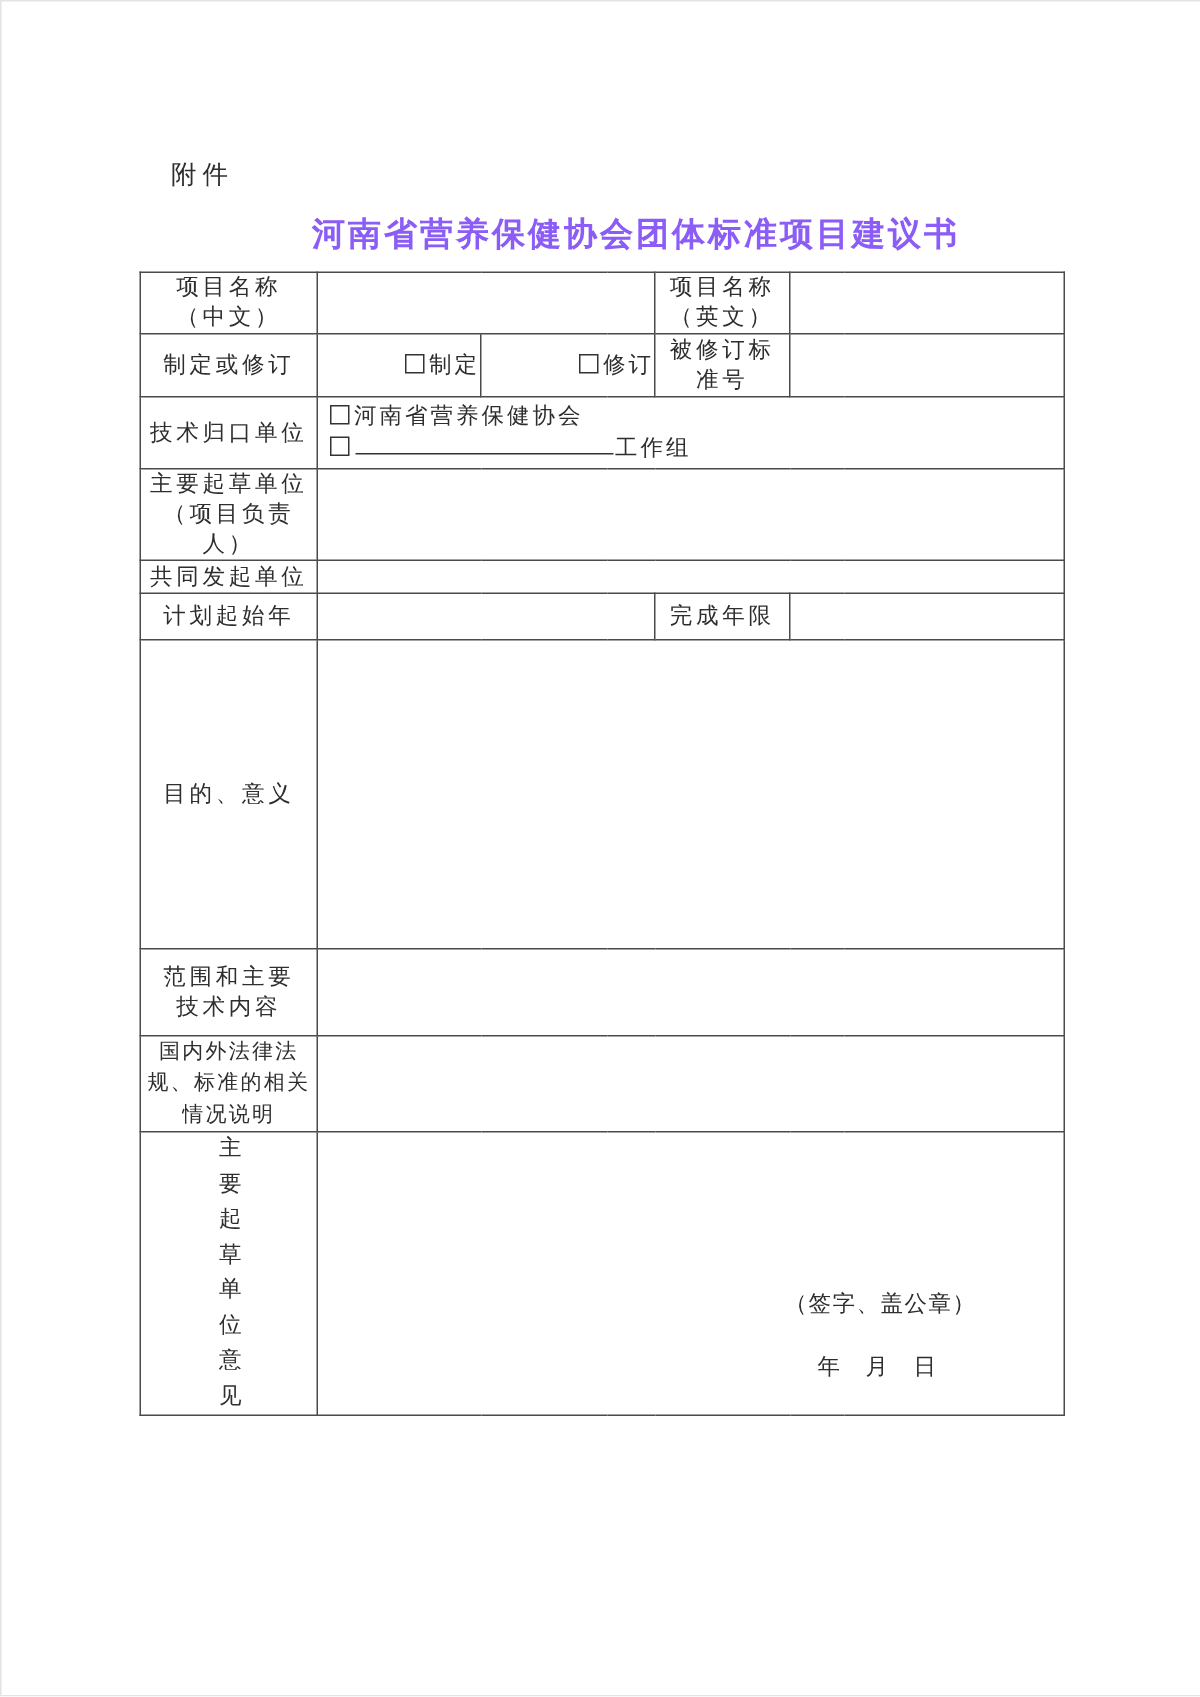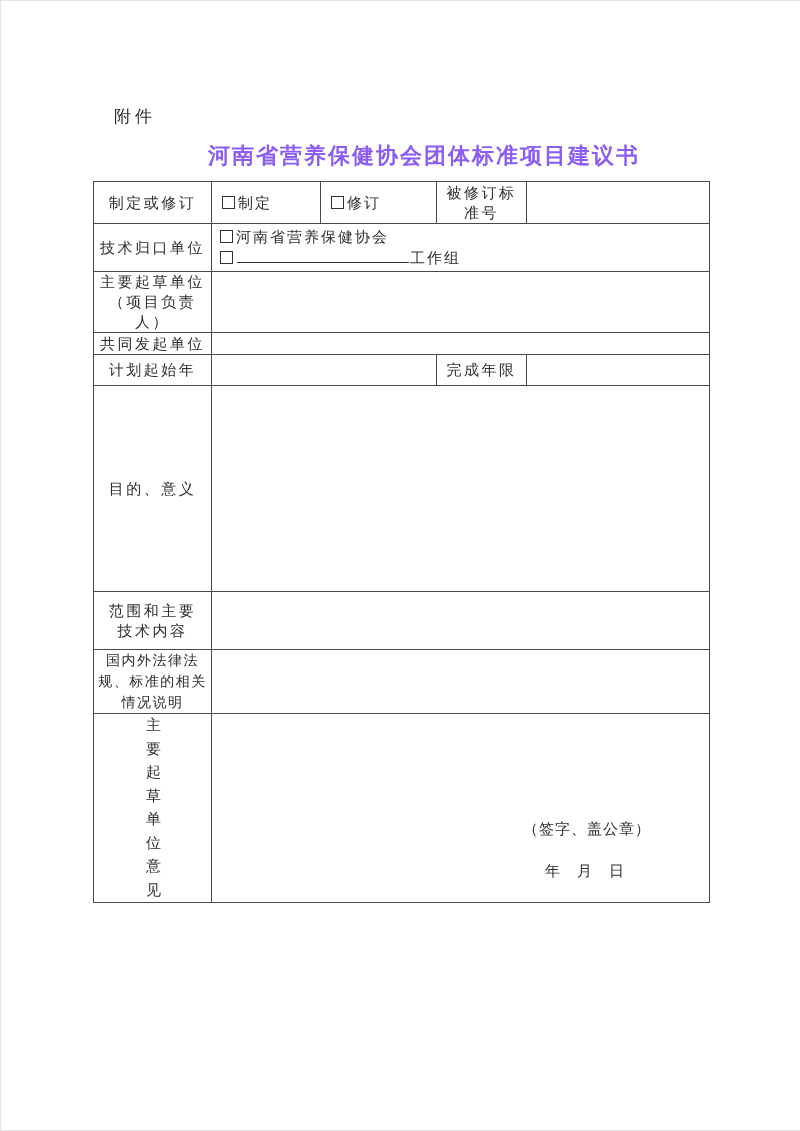--- a/index.html
+++ b/index.html
@@ -10,21 +10,21 @@
   .doc-title{position:absolute;left:0;top:141px;width:100%;text-align:center;
              font-family:"Liberation Sans","DejaVu Sans",sans-serif;
              font-weight:700;font-size:22px;letter-spacing:2px;color:#8b5cf6;}
   table.form{position:absolute;left:93px;top:181px;border-collapse:collapse;
              table-layout:fixed;width:616px;}
   td{border:1px solid #4a4a4a;padding:0;overflow:hidden;font-size:15px;line-height:20px;}
   td.lbl{text-align:center;vertical-align:middle;letter-spacing:2.5px;}
   td.val{vertical-align:middle;margin-top:31px;}
   .lbl-line{text-align:center;}
   .sm .lbl-line{font-size:14px;letter-spacing:1.5px;line-height:21px;}
-  .opt-cell{text-align:left;vertical-align:middle;padding-left:10px;letter-spacing:2px;}
+  .opt-cell{text-align:right;vertical-align:middle;padding-left:10px;letter-spacing:2px;}
   .cb{display:inline-block;width:11px;height:11px;border:1.5px solid #333;
       vertical-align:-1px;margin-right:3px;background:#fff;}
   .tech-line{line-height:21px;padding-left:8px;letter-spacing:2px;white-space:nowrap;}
   .uline{display:inline-block;width:172px;height:13px;border-bottom:1px solid #333;margin:0 1px;}
   .vert{width:17px;margin:0 auto;word-break:break-all;line-height:23.5px;
         font-size:15px;letter-spacing:0;text-align:right;}
   .opinion-cell{position:relative;}
   .sig-note{position:absolute;top:105px;right:58px;font-size:15px;letter-spacing:1px;}
   .date-line{position:absolute;top:147px;right:84px;font-size:15px;letter-spacing:1px;}
 </style>
@@ -41,20 +41,32 @@
       <col style="width:118px">
         <col style="width:109px">
         <col style="width:84px">
       <col style="width:32px">
         <col style="width:90px">
         <col style="width:36px">
         <col style="width:147px">
     </colgroup>
 
     <tbody>
+        <tr style="height:41px">
+      <td class="lbl">
+        <div class="lbl-line">项目名称</div>
+        <div class="lbl-line">（中文）</div>
+      </td>
+      <td class="val" colspan="3"></td>
+      <td class="lbl">
+        <div class="lbl-line">项目名称</div>
+        <div class="lbl-line">（英文）</div>
+      </td>
+      <td class="val" colspan="2"></td>
+    </tr>
 
     <tr style="height:42px">
       <td class="lbl">制定或修订</td>
       <td class="opt-cell">
         <span class="cb"></span><span>制定</span>
       </td>
       <td class="opt-cell" colspan="2">
         <span class="cb"></span><span>修订</span>
       </td>
       <td class="lbl">

